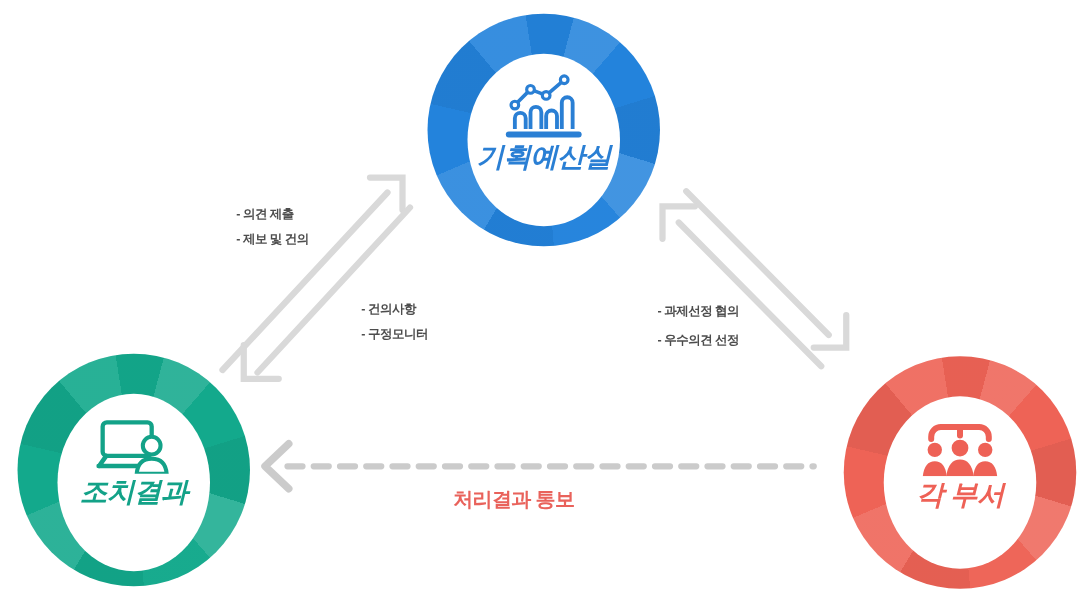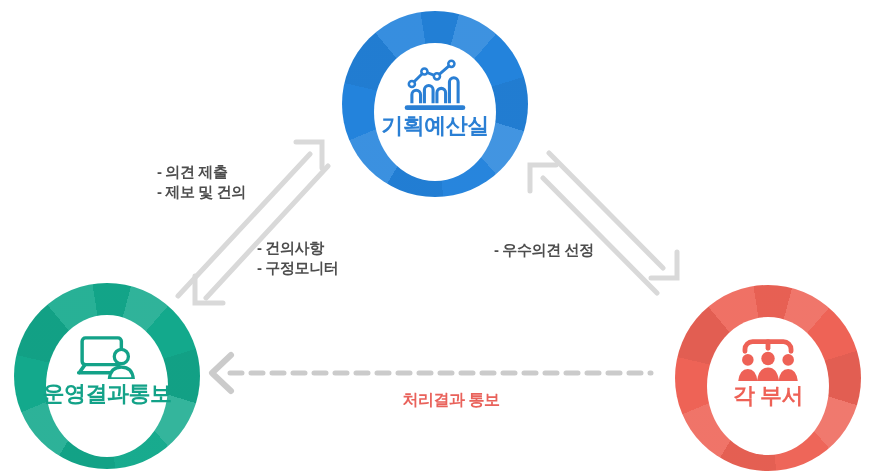--- a/index.html
+++ b/index.html
@@ -22,28 +22,28 @@
       rgba(0,0,0,.05) 58deg 92deg,  rgba(255,255,255,.14) 92deg 124deg,
       rgba(255,255,255,.02) 124deg 160deg, rgba(0,0,0,.045) 160deg 196deg,
       rgba(255,255,255,.11) 196deg 232deg, rgba(255,255,255,0) 232deg 268deg,
       rgba(0,0,0,.05) 268deg 305deg, rgba(255,255,255,.09) 305deg 336deg,
       rgba(0,0,0,.03) 336deg 360deg);
   }
   .inner{
     position:absolute;left:32px;top:32px;width:122px;height:122px;border-radius:50%;
     background:#fff;display:flex;flex-direction:column;align-items:center;z-index:2;
   }
-  .node-title{font-weight:bold;font-size:22px;letter-spacing:-0.5px;white-space:nowrap;}
+  .node-title{font-weight:bold;font-size:22px;letter-spacing:-0.5px;white-space:nowrap;font-style:italic;}
   .icon{display:block;}
   .pad16{padding-top:16px;}
   .pad20{padding-top:20px;}
   
   .edge-label{
-    position:absolute;font-size:15px;font-weight:600;letter-spacing:-0.4px;
-    color:var(--label-color,#4d4d4d);line-height:20px;white-space:nowrap;
+    position:absolute;font-size:10px;font-weight:600;letter-spacing:-0.4px;
+    color:var(--label-color,#4d4d4d);line-height:20px;white-space:nowrap;margin-left:32px;
   }
   .edge-label.lines-3{line-height:23px;}
   .highlight-label{
     position:absolute;font-size:16px;font-weight:bold;letter-spacing:-0.5px;
     color:var(--highlight-color,#e9625b);white-space:nowrap;transform:translateX(-50%);
   }
 </style>
 </head>
 <body>
 
@@ -93,21 +93,21 @@
 
   <div class="node" style="left:14px;top:283px;">
     <div class="ring" style="background-color: rgb(19, 169, 140);"></div>
     <div class="inner pad20" style="color: rgb(19, 162, 136);">
       <svg class="icon" width="60" height="44" viewBox="0 0 62 46">
         <rect x="5" y="3" width="41" height="28" rx="3.5" fill="none" stroke="currentColor" stroke-width="3.6"></rect>
         <path d="M8 31 L2 39.5 M1.5 39.5 H40" stroke="currentColor" stroke-width="3.8" stroke-linecap="round" fill="none"></path>
         <path d="M33.5 46 Q34.5 33.5 46 33.5 Q57.5 33.5 58.5 46 Z" fill="#fff" stroke="currentColor" stroke-width="3.4"></path>
         <circle cx="46" cy="22.5" r="7.4" fill="#fff" stroke="currentColor" stroke-width="3.4"></circle>
       </svg>
-      <div class="node-title">운영결과통보</div>
+      <div class="node-title">조치결과</div>
     </div>
   </div>
 
   <div class="node" style="left:675px;top:285px;">
     <div class="ring" style="background-color: rgb(238, 99, 86);"></div>
     <div class="inner pad16" style="color: rgb(238, 97, 86); align-items: center;">
       <svg class="icon" width="64" height="48" viewBox="0 0 66 50">
         <path d="M9 19 v-2 a8 8 0 0 1 8-8 h32 a8 8 0 0 1 8 8 v2" fill="none" stroke="currentColor" stroke-width="5" stroke-linecap="round"></path>
         <path d="M33 9 v7" fill="none" stroke="currentColor" stroke-width="5" stroke-linecap="round"></path>
         <circle cx="12" cy="28" r="6" fill="currentColor"></circle>
@@ -126,18 +126,19 @@
     <div>- 제보 및 건의</div>
   </div>
 
   <div class="edge-label" style="left:257px;top:238px;">
     <div>- 건의사항</div>
     <div>- 구정모니터</div>
   </div>
 
 
   <div class="edge-label lines-3" style="left:494px;top:238px;">
+    <div>- 과제선정 협의</div>
     <div>- 우수의견 선정</div>
   </div>
 
-  <div class="highlight-label" style="left:451px;top:390px;text-align:center;">처리결과 통보</div>
+  <div class="highlight-label" style="left:411px;top:390px;text-align:center;">처리결과 통보</div>
 
 </div>
 
 </body></html>

